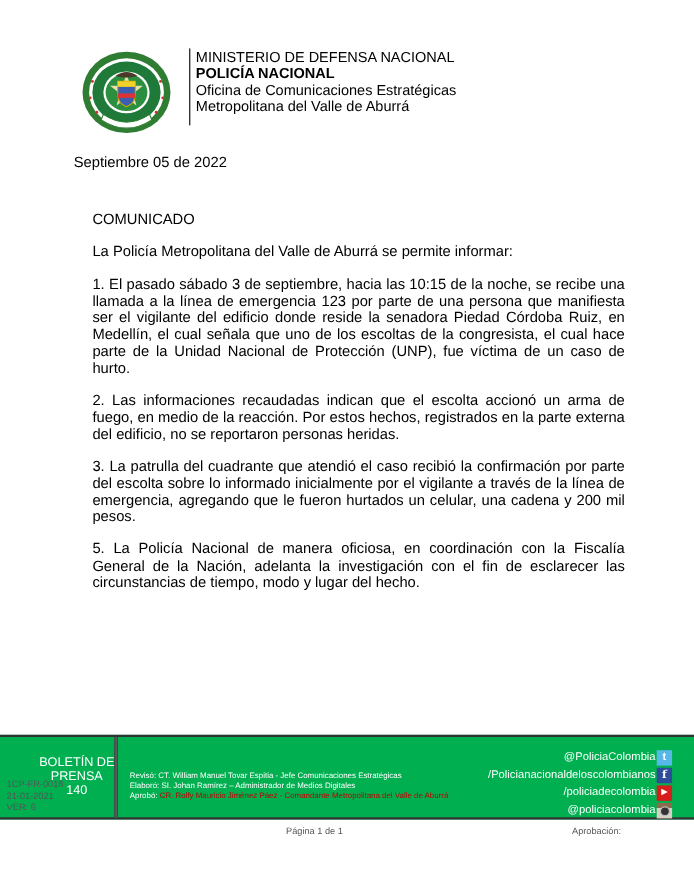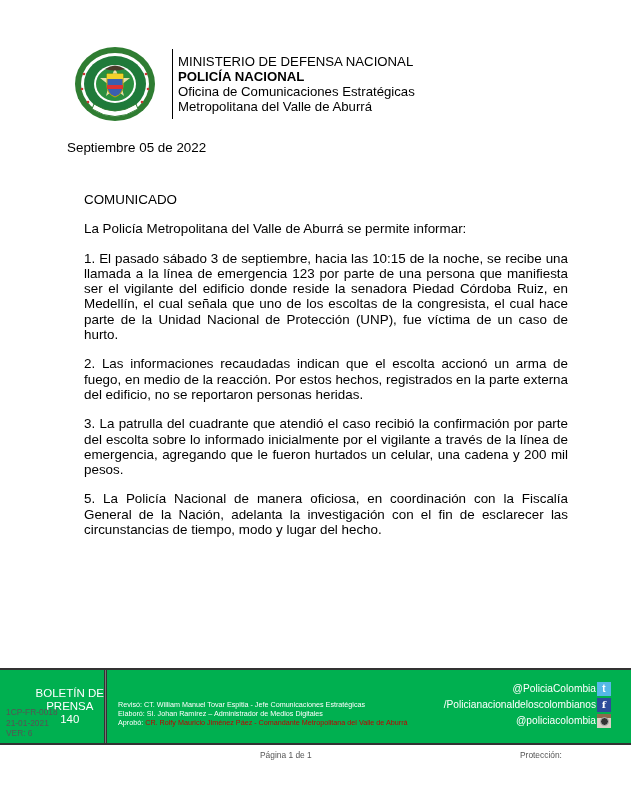--- a/index.html
+++ b/index.html
@@ -1,18 +1,18 @@
 <!DOCTYPE html>
 <html><head>
 <meta charset="utf-8">
 <style>
   html, body { margin:0; padding:0; }
   body { width:631px; height:799px; background:#ffffff; position:relative; overflow:hidden;
          font-family:"Liberation Sans", sans-serif; color:#000; }
-  .header { position:absolute; left:72px; top:44px; height:80px; display:flex; align-items:center; }
+  .header { position:absolute; left:72px; top:44px; height:80px; display:flex; align-items:flex-start; }
   .logo { width:86px; height:80px; }
   .vbar { width:1px; height:70px; background:#000; margin-left:14px; margin-right:5px; }
   .org { font-size:13.2px; line-height:15px; }
   .org .bold { font-weight:bold; }
   .date { position:absolute; left:67px; top:140px; font-size:13.4px; }
   .content { position:absolute; left:84px; top:192px; width:484px; font-size:13.4px; line-height:15.3px; }
   .content p { margin:0 0 14px 0; text-align:justify; }
   .content p.title { margin-bottom:14px; }
   .footer { position:absolute; left:0; top:668px; width:631px; height:77px; background:#00b050;
             border-top:2px solid #333; border-bottom:2px solid #333; box-sizing:border-box; }
@@ -100,27 +100,31 @@
   <div class="social">
     <div class="row">
       <span>@PoliciaColombia</span>
       <span class="sicon tw">t</span>
     </div>
     <div class="row">
       <span>/Policianacionaldeloscolombianos</span>
       <span class="sicon fb">f</span>
     </div>
     <div class="row">
+      <span>/policiadecolombia</span>
+      <span class="sicon yt">▶</span>
+    </div>
+    <div class="row">
       <span>@policiacolombia</span>
       <span class="sicon ig">
           <span></span>
         </span>
     </div>
   </div>
 </div>
 
 <div class="meta left">
   <div>1CP-FR-0018</div>
   <div>21-01-2021</div>
   <div>VER: 6</div>
 </div>
 <div class="meta center">Página 1 de 1</div>
-<div class="meta right">Protección:</div>
+<div class="meta right">Aprobación:</div>
 
 </body></html>

